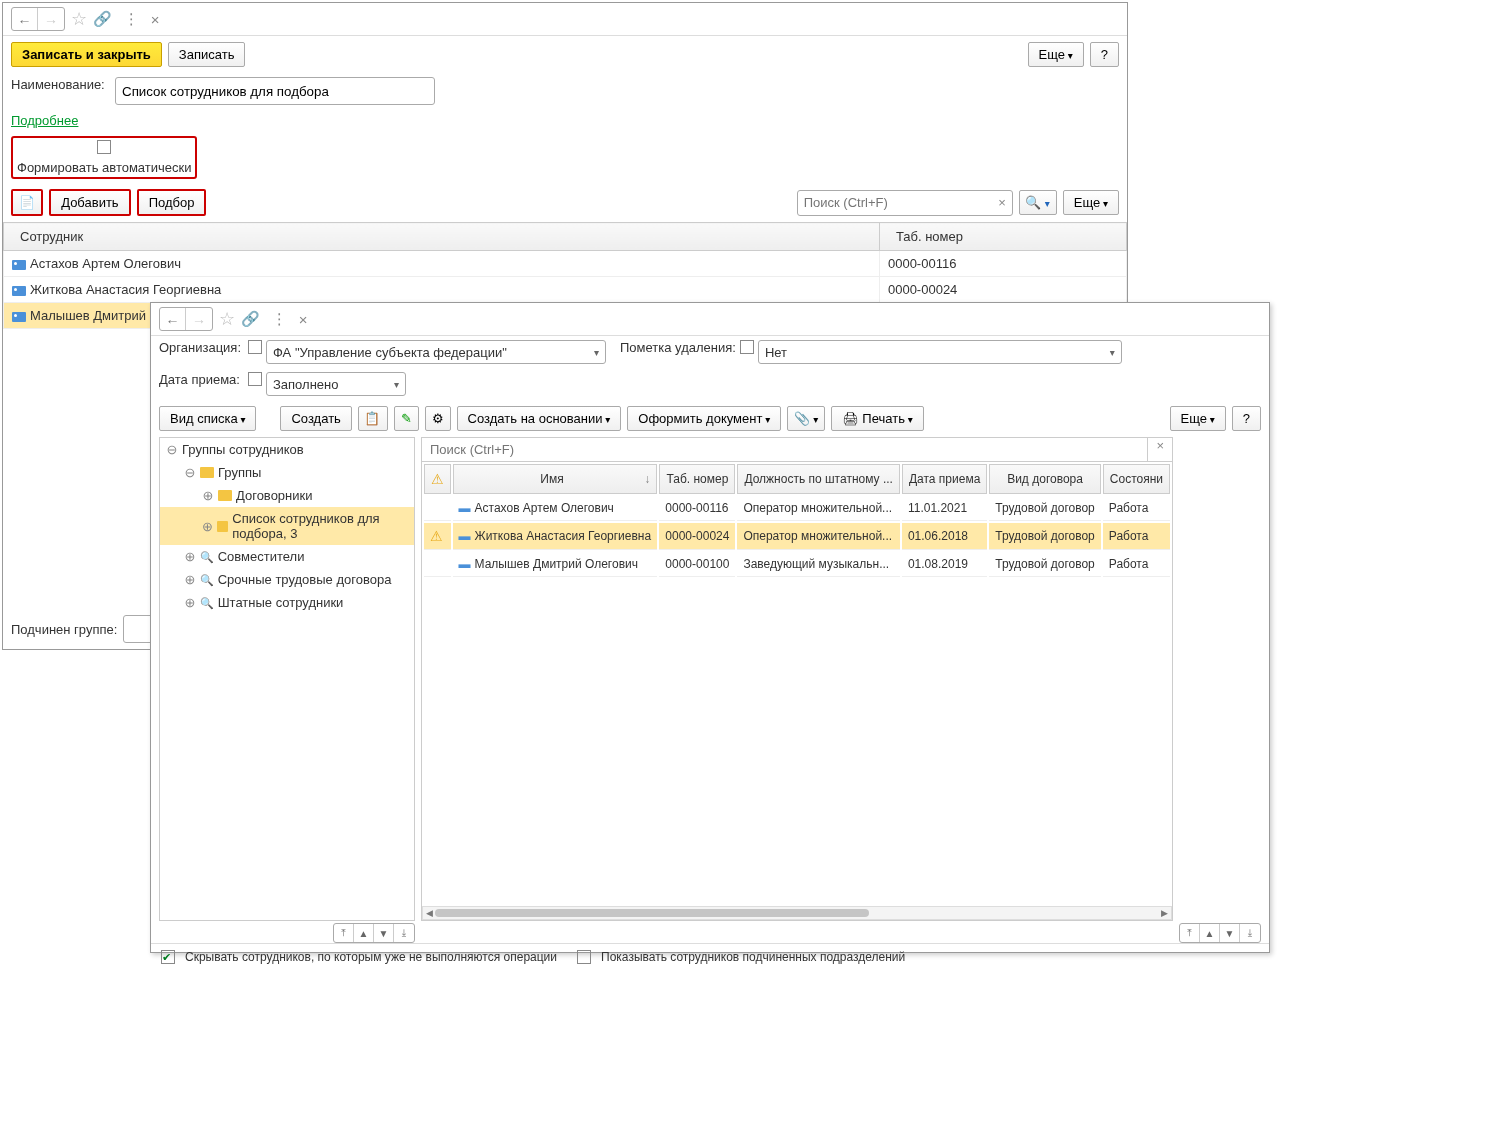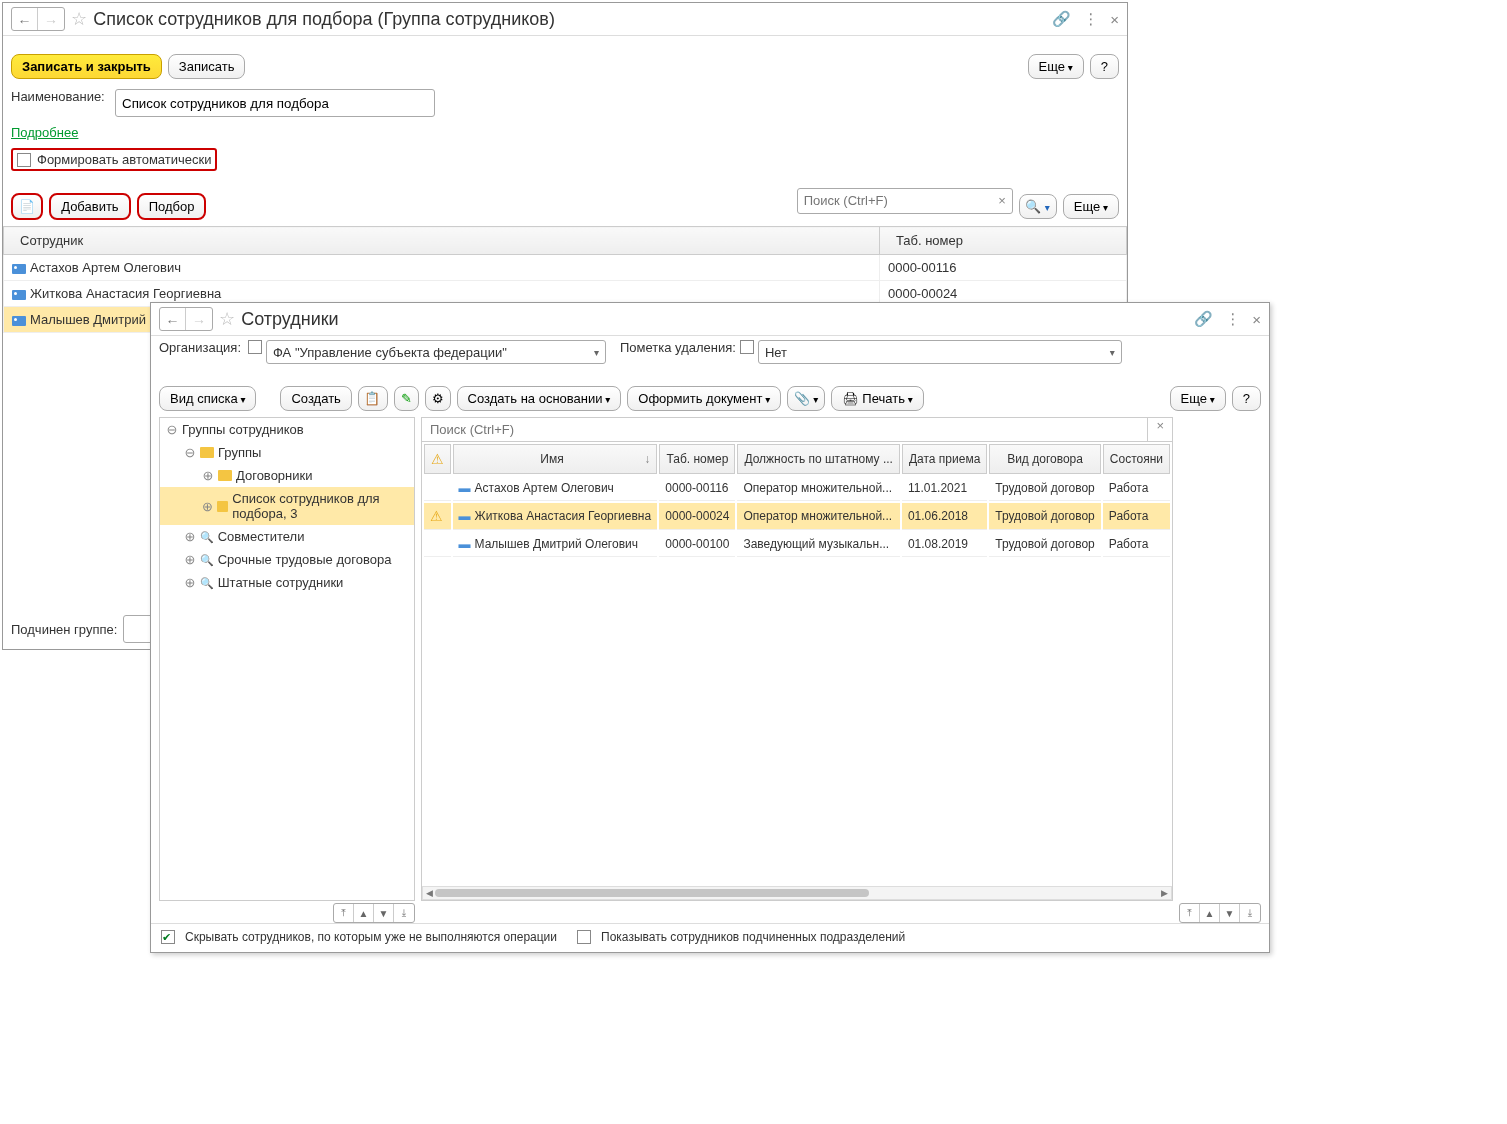--- a/index.html
+++ b/index.html
@@ -11,37 +11,37 @@
 .titlebar { display: flex; align-items: center; padding: 4px 8px; gap: 6px; border-bottom: 1px solid #ddd; }
 .nav-btns { display: flex; border: 1px solid #aaa; border-radius: 3px; }
 .nav-btn { width: 26px; height: 22px; display: flex; align-items: center; justify-content: center; font-size: 14px; color: #777; cursor: pointer; }
 .nav-btn:first-child { border-right: 1px solid #ccc; }
 .star-icon { font-size: 18px; color: #bbb; cursor: pointer; }
 .title-text { font-size: 18px; font-weight: normal; flex: 1; }
 .titlebar-right { display: flex; gap: 12px; align-items: center; }
 .tb-icon { color: #888; cursor: pointer; font-size: 15px; }
 
 .toolbar { display: flex; align-items: center; padding: 6px 8px; gap: 6px; }
-.btn { border: 1px solid #aaa; border-radius: 8px; background: linear-gradient(#fff,#f0f0f0); padding: 4px 10px; cursor: pointer; font-size: 13px; margin-top: 12px; }
+.btn { border: 1px solid #aaa; border-radius: 2px; background: linear-gradient(#fff,#f0f0f0); padding: 4px 10px; cursor: pointer; font-size: 13px; }
 .btn-primary { background: linear-gradient(#ffeb3b,#fdd835); border-color: #c9a000; font-weight: bold; }
 .btn-drop::after { content: " ▾"; font-size: 10px; }
 .btn-icon { padding: 4px 6px; }
 .spacer { flex: 1; }
 
 .form-row { display: flex; align-items: flex-start; padding: 4px 8px; gap: 4px; }
 .form-label { min-width: 100px; }
 .input { border: 1px solid #aaa; border-radius: 3px; padding: 3px 6px; height: 28px; }
 .select { border: 1px solid #aaa; border-radius: 3px; padding: 3px 6px; height: 24px; display: flex; align-items: center; position: relative; background: #fff; }
 .select::after { content: "▾"; position: absolute; right: 6px; color: #666; font-size: 10px; }
 .link { color: #009a2f; text-decoration: underline; cursor: pointer; }
 .checkbox-wrap { display: flex; align-items: center; gap: 6px; }
 .checkbox { width: 14px; height: 14px; border: 1px solid #888; display: inline-block; }
 .checkbox.checked::after { content: "✔"; color: #007b1f; font-size: 11px; display: block; line-height: 12px; }
 
-.highlight-red { border: 2px solid #c00 !important; }
+.highlight-red { border: 2px solid #c00 !important; flex-direction: column; }
 
 .search-box { display: flex; align-items: center; border: 1px solid #aaa; border-radius: 3px; height: 26px; width: 216px; }
 .search-box input { flex: 1; border: none; padding: 0 6px; outline: none; font-size: 13px; }
 .search-clear { padding: 0 6px; color: #888; cursor: pointer; }
 
 .table { width: 100%; border-collapse: collapse; }
 .table th { background: linear-gradient(#f9f9f9,#eee); border: 1px solid #ccc; padding: 6px 16px; text-align: left; font-weight: normal; }
 .table td { border: 1px solid #eee; padding: 5px 8px; }
 .table tr.sel td { background: #ffe9a8; }
 .id-icon { display: inline-block; width: 14px; height: 10px; background: #4a90d9; border-radius: 1px; margin-right: 4px; vertical-align: middle; position: relative; }
@@ -80,21 +80,20 @@
 </head>
 <body>
 
 <div class="window window1">
   <div class="titlebar">
     <div class="nav-btns">
       <div class="nav-btn">←</div>
       <div class="nav-btn" style="color:#ccc">→</div>
     </div>
     <span class="star-icon">☆</span>
-    <span class="title-text">Список сотрудников для подбора (Группа сотрудников)</span>
     <div class="titlebar-right">
       <span class="tb-icon">🔗</span>
       <span class="tb-icon">⋮</span>
       <span class="tb-icon">×</span>
     </div>
   </div>
 
   <div class="toolbar">
     <button class="btn btn-primary">Записать и закрыть</button>
     <button class="btn">Записать</button>
@@ -161,41 +160,47 @@
   </div>
 </div>
 
 <div class="window window2">
   <div class="titlebar">
     <div class="nav-btns">
       <div class="nav-btn">←</div>
       <div class="nav-btn" style="color:#ccc">→</div>
     </div>
     <span class="star-icon">☆</span>
-    <span class="title-text">Сотрудники</span>
     <div class="titlebar-right">
       <span class="tb-icon">🔗</span>
       <span class="tb-icon">⋮</span>
       <span class="tb-icon">×</span>
     </div>
   </div>
 
   <div class="form-row">
     <span style="min-width:85px">Организация:</span>
     <span class="checkbox"></span>
     <div class="select" style="width:340px">
         <span>ФА "Управление субъекта федерации"</span>
       </div>
     <span style="margin-left:10px">Пометка удаления:</span>
     <span class="checkbox"></span>
     <div class="select" style="width:364px">
         <span>Нет</span>
       </div>
   </div>
 
+  <div class="form-row">
+    <span style="min-width:85px">Дата приема:</span>
+    <span class="checkbox"></span>
+    <div class="select" style="width:140px">
+        <span>Заполнено</span>
+      </div>
+  </div>
 
   <div class="toolbar">
     <button class="btn btn-drop">Вид списка</button>
     <span style="width:12px"></span>
     <button class="btn">Создать</button>
     <button class="btn btn-icon" style="color:#2266bb">📋</button>
     <button class="btn btn-icon" style="color:#090">✎</button>
     <button class="btn btn-icon">⚙</button>
     <button class="btn btn-drop">Создать на основании</button>
     <button class="btn btn-drop">Оформить документ</button>

